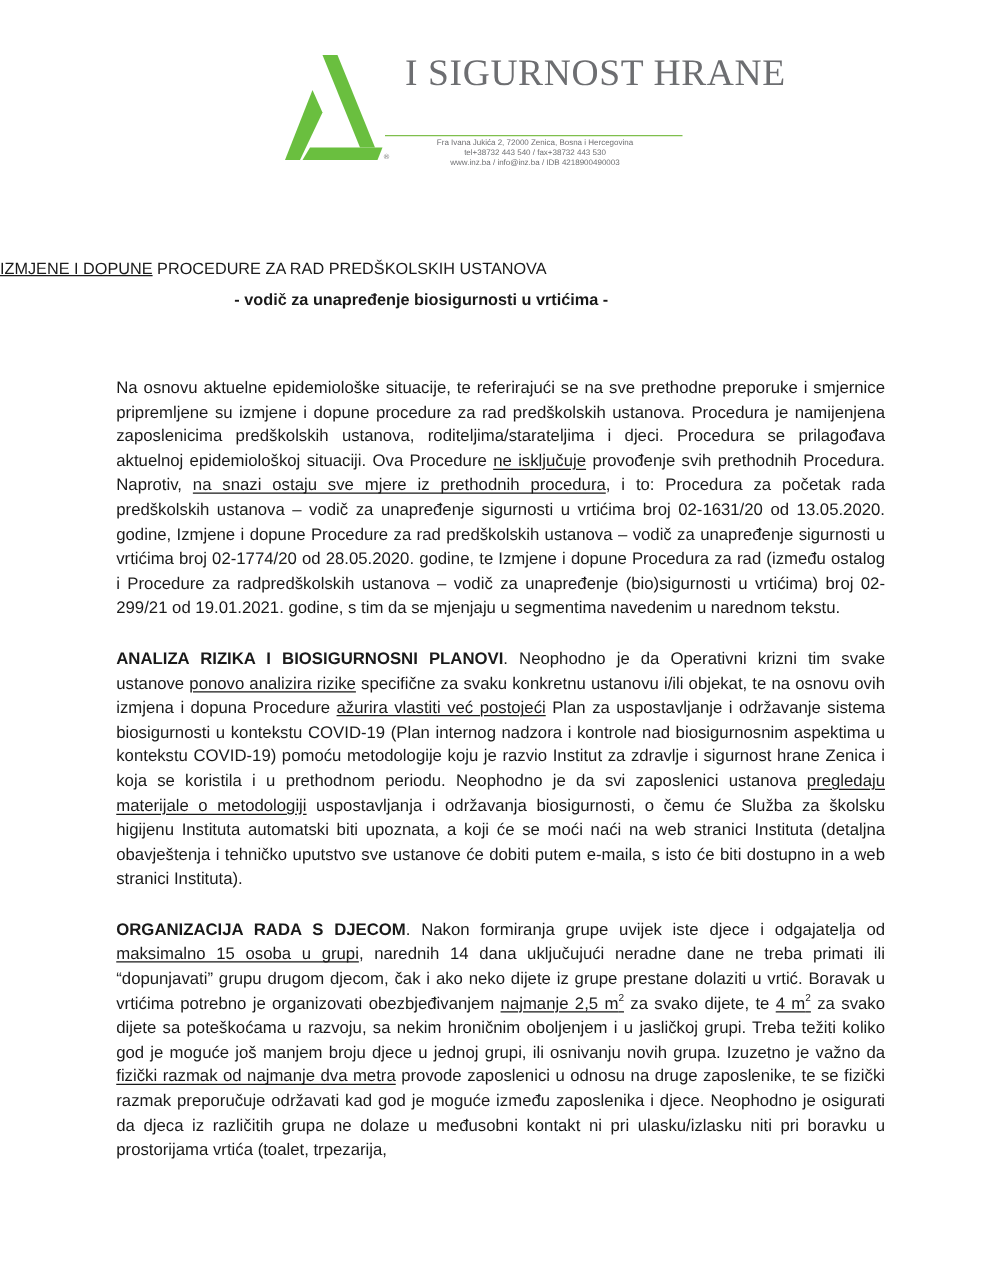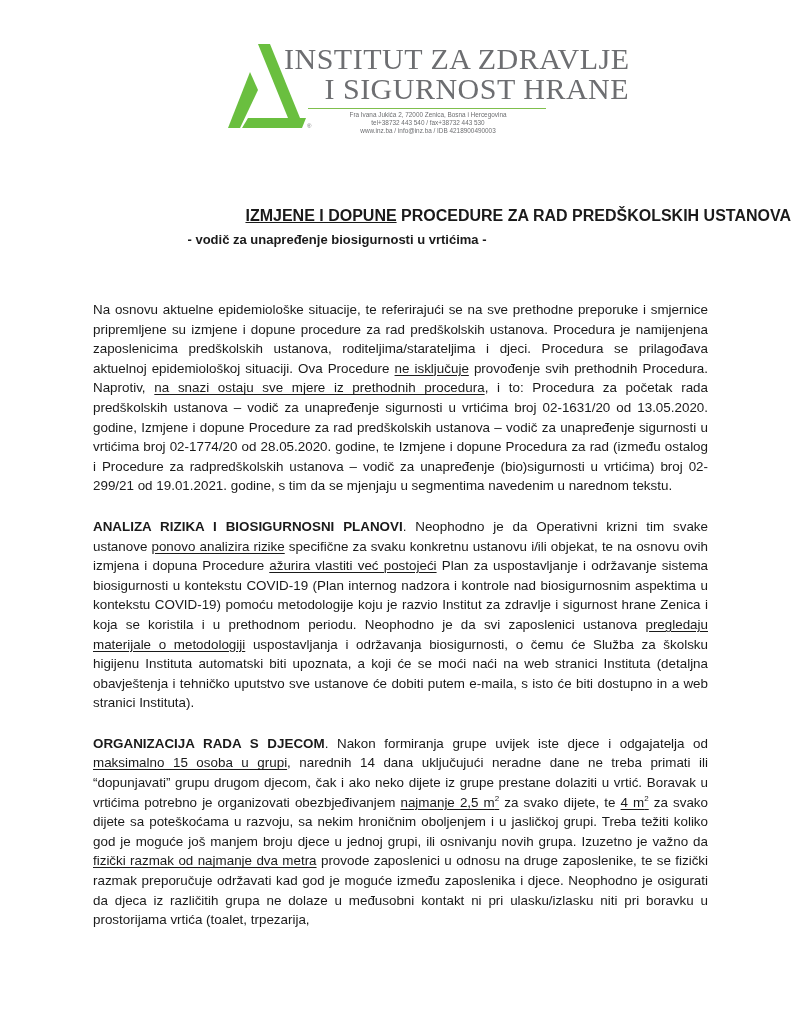--- a/index.html
+++ b/index.html
@@ -8,22 +8,22 @@
   .header { position: absolute; left: 228px; top: 42px; width: 360px; height: 95px; }
   .logo-svg { position: absolute; left: 0; top: 0; width: 85px; height: 88px; }
   .org-name { position: absolute; left: 56px; top: 2px; font-family: "Liberation Serif", serif;
               font-size: 30px; color: #6d6e71; letter-spacing: 0.5px; line-height: 30px; white-space: nowrap; }
   .org-name .l2 { display: block; margin-left: 40px; text-align: center; }
   .org-rule { position: absolute; left: 80px; top: 66px; width: 238px; height: 1px; background: #7fbf4d; }
   .org-contact { position: absolute; left: 90px; top: 69px; width: 220px; text-align: center;
                  font-size: 6.4px; color: #6d6e71; line-height: 8px; }
   .reg { position: absolute; left: 79px; top: 81px; font-size: 6px; color: #777; }
 
-  .doc-title { position: absolute; left: 0; width: 791px; top: 207px; text-align: right;
-               font-size: 16px; font-weight: bold; white-space: nowrap; }
+  .doc-title { position: absolute; left: 0; width: 791px; top: 207px; text-align: left;
+               font-size: 13px; font-weight: normal; white-space: nowrap; }
   .doc-title u { text-decoration-thickness: 1px; }
   .doc-subtitle { position: absolute; left: 0; width: 674px; top: 232px; text-align: center;
                   font-size: 13px; font-weight: bold; }
 
   .body { position: absolute; left: 93px; width: 615px; top: 300px; font-size: 13.4px; line-height: 19.6px; }
   .para { margin: 0 0 21px 0; text-align: justify; }
   .para u { text-decoration-thickness: 1px; text-underline-offset: 2px; }
   .para b { font-weight: bold; }
   sup { font-size: 8px; line-height: 0; vertical-align: 6px; }
 </style>
@@ -31,21 +31,20 @@
 <body>
 
 <div class="header">
   <svg class="logo-svg" viewBox="0 0 85 88">
     <polygon points="30,2 42,2 72,76 60,76" fill="#6abf3f"></polygon>
     <polygon points="22,30 30,48 12,86 0,86" fill="#6abf3f"></polygon>
     <polygon points="20,76 78,76 74,86 14,86" fill="#6abf3f"></polygon>
   </svg>
   <span class="reg">®</span>
   <div class="org-name">
-    <span>INSTITUT ZA ZDRAVLJE</span>
     <span class="l2">I SIGURNOST HRANE</span>
   </div>
   <div class="org-rule"></div>
   <div class="org-contact">
     <div>Fra Ivana Jukića 2, 72000 Zenica, Bosna i Hercegovina</div>
     <div>tel+38732 443 540 / fax+38732 443 530</div>
     <div>www.inz.ba / info@inz.ba / IDB 4218900490003</div>
   </div>
 </div>
 

